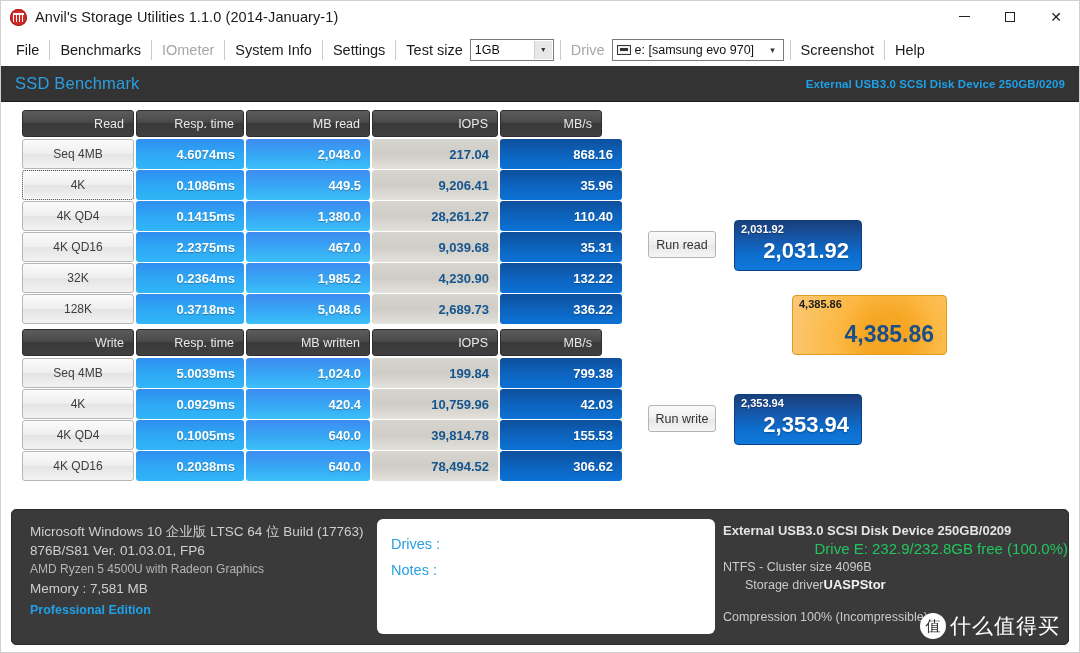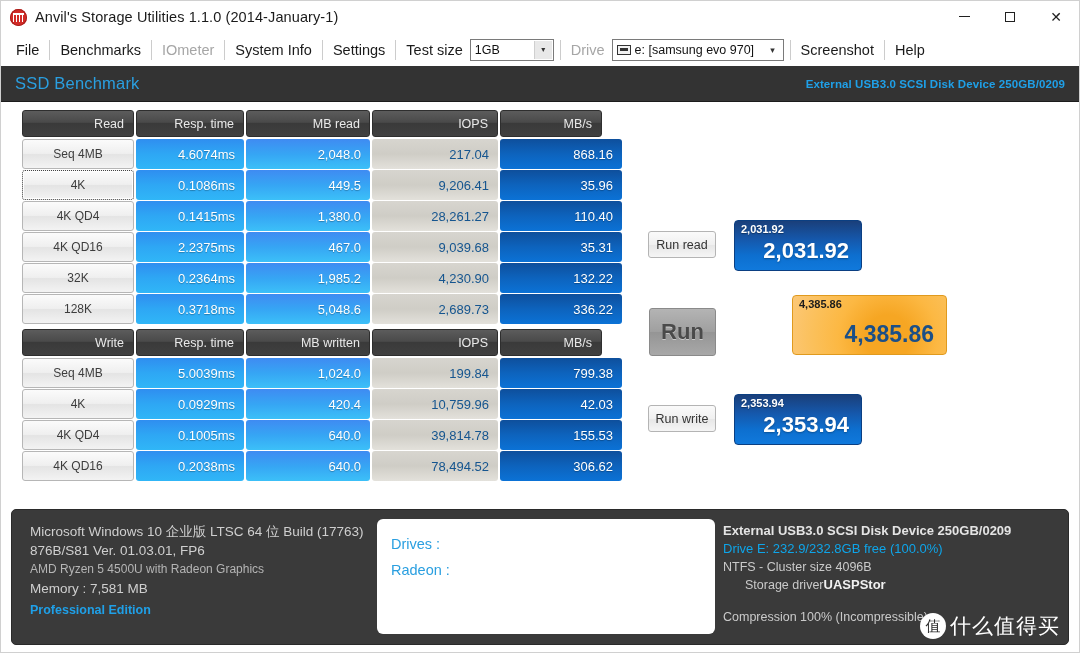--- a/index.html
+++ b/index.html
@@ -107,21 +107,21 @@
     border-top: 1px solid #1c1c1c;
   }
 
   
   .bench-table { position: absolute; left: 21px; }
   .row { display: flex; height: 30px; margin-bottom: 1px; }
   .hrow { display: flex; height: 27px; margin-bottom: 2px; }
 
   .cell {
     display: flex; align-items: center; height: 100%;
-    font-size: 13px; font-weight: normal; color: #ffffff;
+    font-size: 13px; font-weight: bold; color: #ffffff;
     border-radius: 3px; margin-right: 2px;
     justify-content: flex-end; padding-right: 9px;
     text-shadow: 0 1px 1px rgba(0,0,0,.28);
   }
   .hcell {
     display: flex; align-items: center; height: 100%;
     font-size: 12.5px; color: #e9e9e9;
     background: linear-gradient(to bottom, #5c5c5c 0%, #4a4a4a 45%, #3a3a3a 50%, #404040 100%);
     border: 1px solid #2e2e2e; border-radius: 3px; margin-right: 2px;
     justify-content: flex-end; padding-right: 9px;
@@ -204,21 +204,21 @@
   .sysinfo .l5 { font-size: 12.5px; color: #1fa0e8; font-weight: bold; line-height: 22px; }
 
   .notes {
     width: 338px; background: #ffffff; border-radius: 6px;
     margin: 9px 0 10px 0; padding: 12px 0 0 14px;
   }
   .notes div { font-size: 14.5px; color: #2a9fe0; line-height: 26px; }
 
   .driveinfo { flex: 1; padding: 11px 0 0 8px; position: relative; }
   .driveinfo .t1 { font-size: 13px; color: #e4e4e4; font-weight: bold; line-height: 19px; }
-  .driveinfo .t2 { font-size: 13px; color: #0ea5e9; line-height: 18px; }
+  .driveinfo .t2 { font-size: 15px; color: #22c55e; line-height: 18px; text-align: right; }
   .driveinfo .t3 { font-size: 12.5px; color: #cacaca; line-height: 18px; }
   .driveinfo .t4 { font-size: 12.5px; color: #cacaca; line-height: 18px; margin-left: 22px; }
   .driveinfo .t4 b { color: #f0f0f0; font-size: 13px; }
   .driveinfo .gap { height: 14px; }
   .driveinfo .t5 { font-size: 12.5px; color: #cacaca; line-height: 18px; }
 
   .watermark {
     position: absolute; right: 8px; bottom: 4px;
     display: flex; align-items: center; gap: 4px; pointer-events: none;
   }
@@ -380,21 +380,20 @@
             <div class="cell c-label">4K QD16</div>
             <div class="cell c-resp">0.2038ms</div>
             <div class="cell c-mb">640.0</div>
             <div class="cell c-iops">78,494.52</div>
             <div class="cell c-mbs">306.62</div>
           </div>
         </div>
     </div>
 
     <div class="btn" style="left:647px; top:129px; width:68px; height:27px;">Run read</div>
-    <div class="btn big" style="left:648px; top:206px; width:67px; height:48px;">Run</div>
     <div class="btn" style="left:647px; top:303px; width:68px; height:27px;">Run write</div>
 
     <div class="tile blue" style="left:733px; top:118px; width:128px; height:51px;">
       <span class="small">2,031.92</span>
       <span class="big">2,031.92</span>
     </div>
 
     <div class="tile orange" style="left:791px; top:193px; width:155px; height:60px;">
       <span class="small">4,385.86</span>
       <span class="big">4,385.86</span>
@@ -411,21 +410,21 @@
     <div class="sysinfo">
       <div class="l1">Microsoft Windows 10 企业版 LTSC 64 位 Build (17763)</div>
       <div class="l2">876B/S81 Ver. 01.03.01, FP6</div>
       <div class="l3">AMD Ryzen 5 4500U with Radeon Graphics</div>
       <div class="l4">Memory : 7,581 MB</div>
       <div class="l5">Professional Edition</div>
     </div>
 
     <div class="notes">
       <div>Drives :</div>
-      <div>Radeon :</div>
+      <div>Notes :</div>
     </div>
 
     <div class="driveinfo">
       <div class="t1">External USB3.0 SCSI Disk Device 250GB/0209</div>
       <div class="t2">Drive E: 232.9/232.8GB free (100.0%)</div>
       <div class="t3">NTFS - Cluster size 4096B</div>
       <div class="t4"><span>Storage driver</span><b>UASPStor</b></div>
       <div class="gap"></div>
       <div class="t5">Compression 100% (Incompressible)</div>
 

